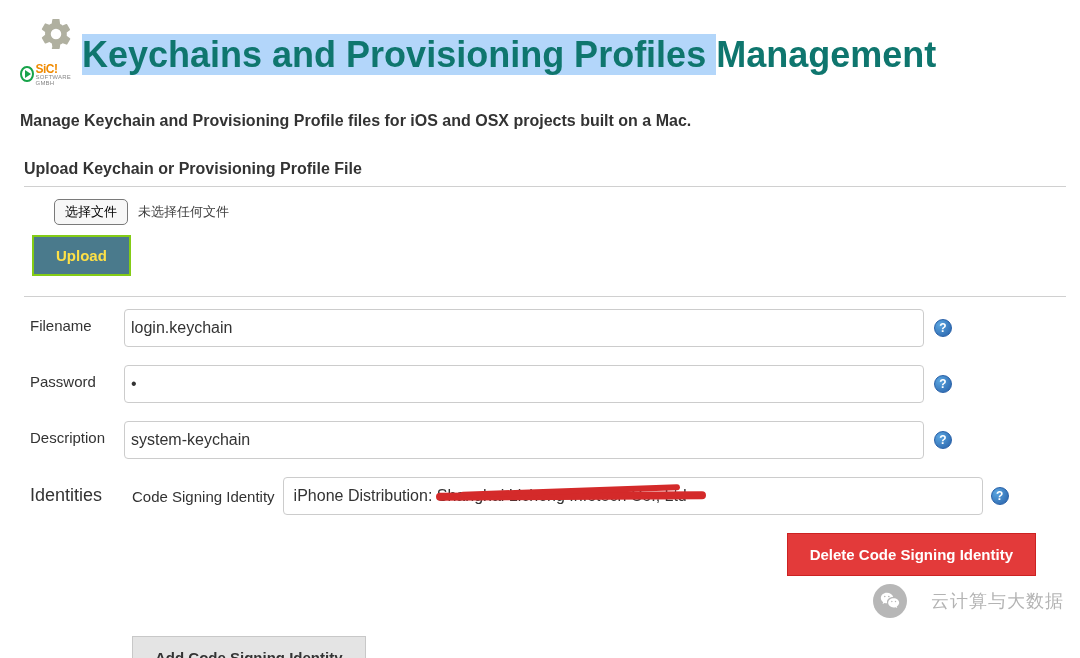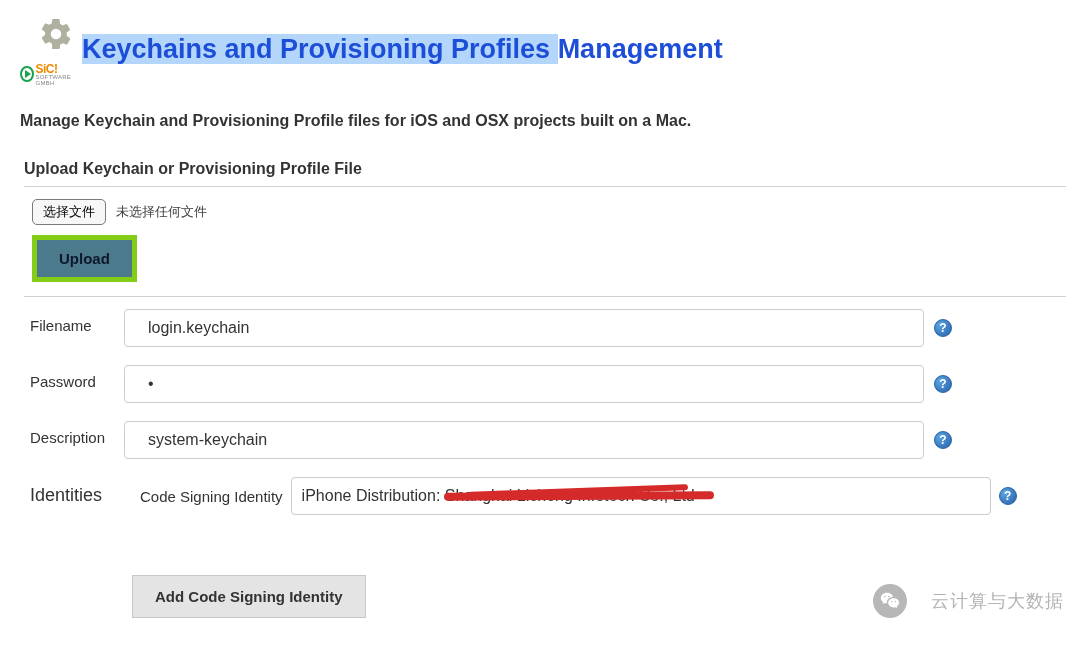--- a/index.html
+++ b/index.html
@@ -39,23 +39,23 @@
       border-top: 4px solid transparent;
       border-bottom: 4px solid transparent;
       margin-left: 2px;
     }
     .sic-text { font-weight: 800; color:#f08a00; font-size:12px; letter-spacing:-0.5px;}
     .sic-sub { font-size:6px; color:#888; margin-top:-2px; letter-spacing:0.2px;}
     h1.page-title {
       position: absolute;
       left: 82px;
       top: 34px;
-      font-size: 27px;
+      font-size: 36px;
       font-weight: 700;
-      color: #1d4ed8;
+      color: #0f766e;
     }
     .sel-highlight {
       background: #b3d6fa;
     }
     .subtitle {
       position: absolute;
       left: 20px;
       top: 112px;
       font-size: 16px;
       font-weight: 700;
@@ -80,28 +80,29 @@
       margin-bottom: 12px;
     }
     .file-row { display:flex; align-items:center; gap:10px; margin-left:8px;}
     .file-choose-btn {
       font-size: 13px;
       padding: 3px 10px;
       border: 1px solid #7a7a7a;
       border-radius: 5px;
       background: #f7f7f7;
       cursor: pointer;
+      margin-left: 22px;
     }
     .file-status { font-size: 13px; color:#404040; }
     .upload-btn {
       margin-top: 10px;
       margin-left: 8px;
       background: #4a7a8c;
-      color: #0f172a;
-      border: 5px solid #84cc16;
+      color: #fde047;
+      border: 2px solid #84cc16;
       font-size: 15px;
       font-weight: 600;
       padding: 10px 22px;
       cursor: pointer;
     }
     .keychains-section {
       position: absolute;
       left: 24px;
       top: 288px;
       width: 1042px;
@@ -129,21 +130,21 @@
       flex: 1;
       display:flex;
       align-items:center;
       gap: 10px;
     }
     .text-input {
       width: 800px;
       height: 38px;
       border: 1px solid #ccc;
       border-radius: 4px;
-      padding: 0 23px;
+      padding: 0 6px;
       font-size: 16px;
       color: #333;
     }
     .help-icon {
       width: 18px; height: 18px;
       border-radius: 50%;
       background: radial-gradient(circle at 30% 30%, #5aa5e0, #2760a8);
       color: #fff;
       font-weight: 700;
       font-size: 12px;
@@ -163,21 +164,21 @@
       padding-left: 6px;
       padding-top: 8px;
     }
     .identities-inner {
       flex: 1;
     }
     .csi-row {
       display:flex;
       align-items:center;
       gap: 8px;
-      margin-left: 16px;
+      margin-left: 8px;
     }
     .csi-label { font-size: 15px; color:#333; }
     .csi-input {
       width: 700px;
       height: 38px;
       border: 1px solid #ccc;
       border-radius: 4px;
       padding: 0 10px;
       font-size: 16px;
       color: #333;
@@ -305,20 +306,21 @@
     <div class="identities-inner">
       <div class="csi-row">
         <span class="csi-label">Code Signing Identity</span>
         <div class="csi-input">
           <span>iPhone Distribution: Shanghai Licheng Infotech Co., Ltd</span>
           <div class="redact"></div>
           <div class="redact2"></div>
         </div>
         <div class="help-icon">?</div>
       </div>
+      <button class="delete-btn">Delete Code Signing Identity</button>
       <div style="clear:both"></div>
       <button class="add-csi-btn">Add Code Signing Identity</button>
     </div>
   </div>
 </div>
 
 <div class="wm">
   <div class="wm-badge">
     <svg width="22" height="22" viewBox="0 0 24 24" fill="#fff">
         <path d="M8.5 3C4.9 3 2 5.6 2 8.8c0 1.8 1 3.4 2.5 4.5l-.6 2 2.3-1.2c.7.2 1.5.3 2.3.3h.4c-.1-.4-.2-.9-.2-1.3 0-3 2.9-5.4 6.5-5.4h.3C14.8 4.9 11.9 3 8.5 3zm-2.2 3.2c.5 0 .9.4.9.9s-.4.9-.9.9-.9-.4-.9-.9.4-.9.9-.9zm4.4 0c.5 0 .9.4.9.9s-.4.9-.9.9-.9-.4-.9-.9.4-.9.9-.9zM16 9c-3.3 0-6 2.2-6 5s2.7 5 6 5c.7 0 1.3-.1 1.9-.3l2 1-0.5-1.7c1.5-.9 2.6-2.4 2.6-4 0-2.8-2.7-5-6-5zm-2 2.7c.4 0 .8.3.8.8s-.4.8-.8.8-.8-.3-.8-.8.4-.8.8-.8zm4 0c.4 0 .8.3.8.8s-.4.8-.8.8-.8-.3-.8-.8.4-.8.8-.8z"></path>

